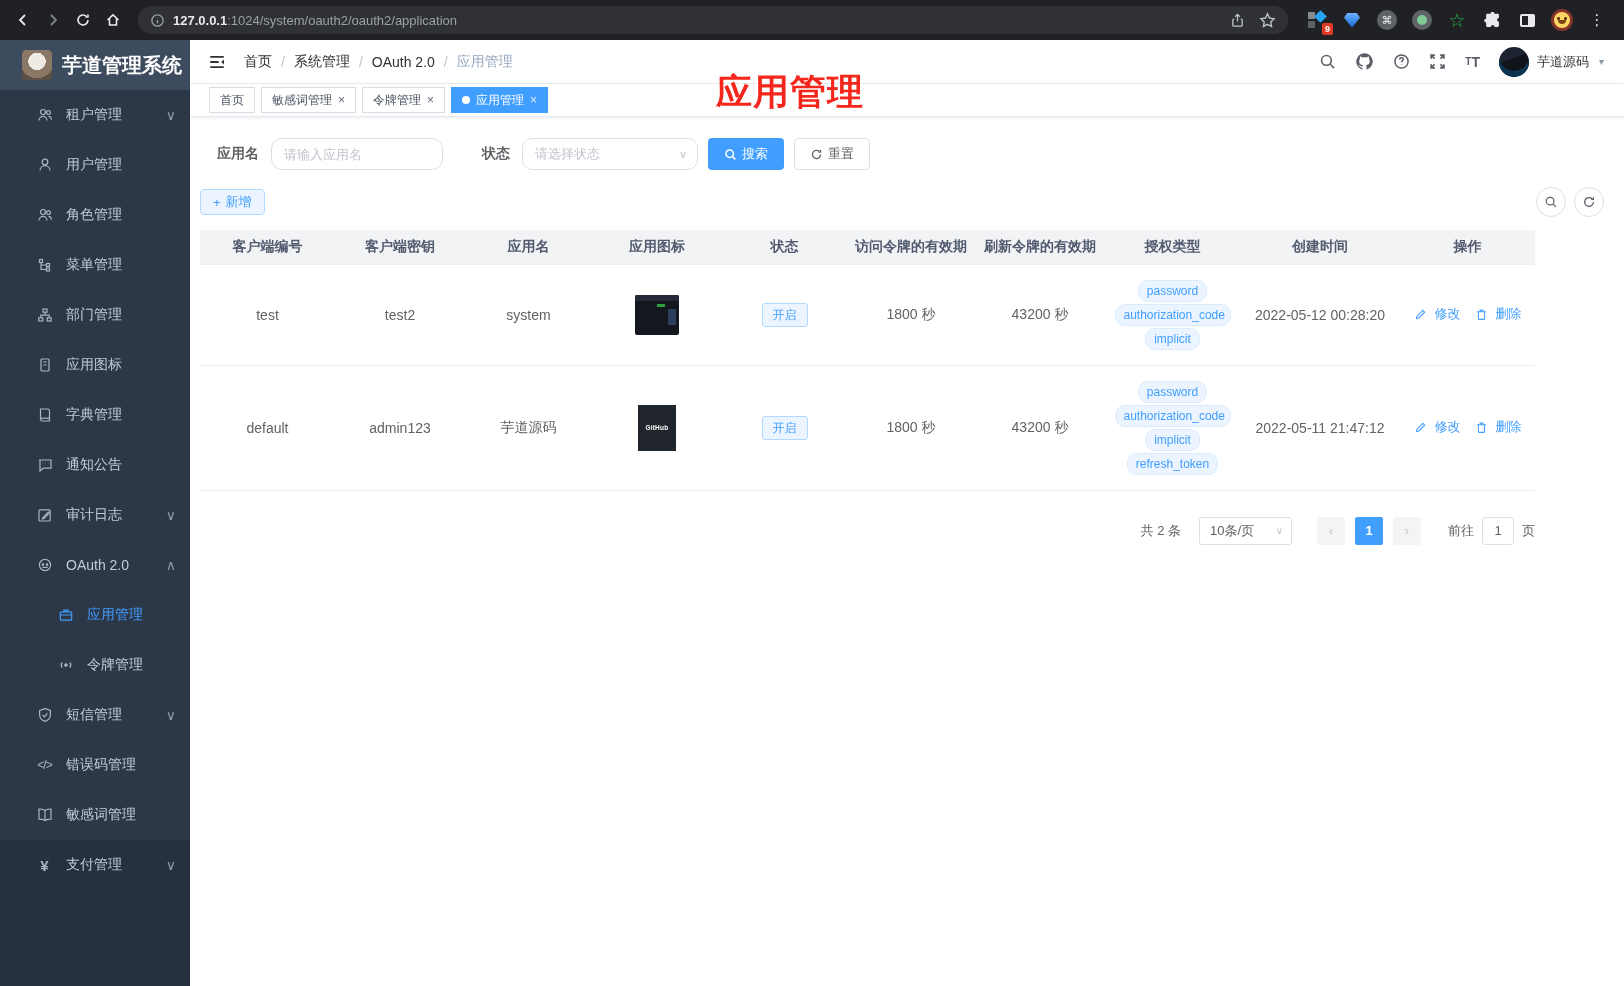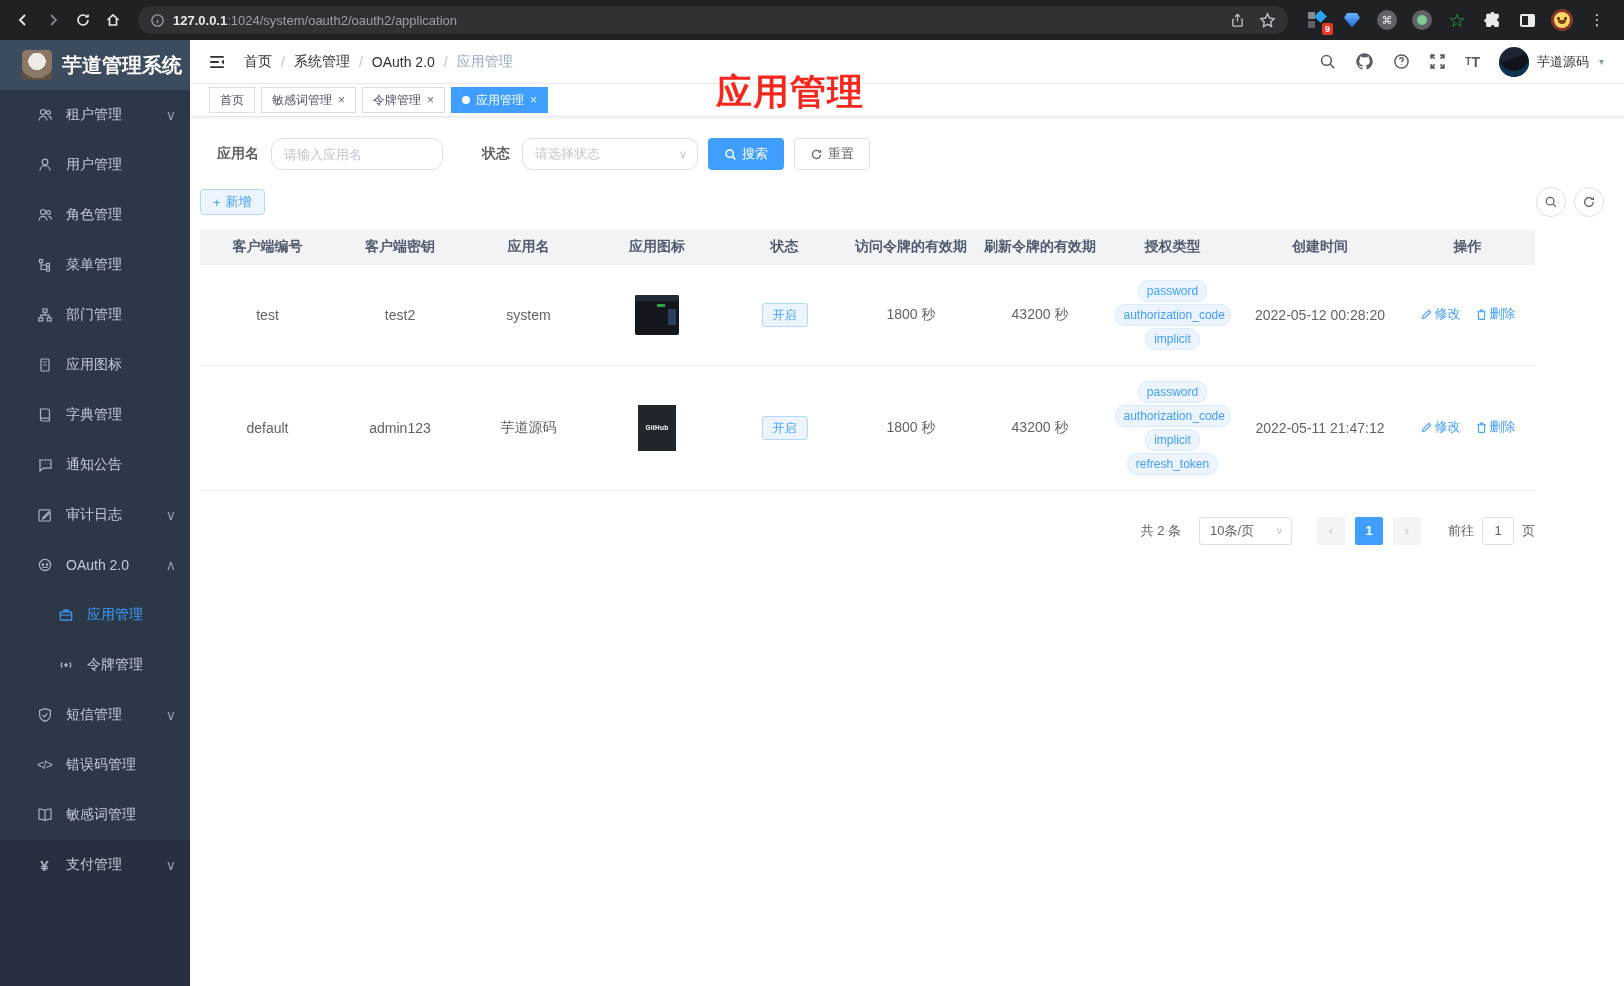--- a/index.html
+++ b/index.html
@@ -90,21 +90,21 @@
   .btn-plain { height:26px; background:#ecf5ff; border:1px solid #b3d8ff; color:#409eff; border-radius:4px; padding:0 12px; font-size:13px; display:inline-flex; align-items:center; gap:5px; cursor:pointer; }
   .tool-circles { display:flex; gap:8px; }
   .circle-btn { width:30px; height:30px; border:1px solid #dcdfe6; border-radius:50%; background:#fff; display:flex; align-items:center; justify-content:center; color:#5a5e66; cursor:pointer; }
 
   
   table { width:1335px; border-collapse:collapse; table-layout:fixed; }
   th { background:#f2f3f5; height:34px; font-size:14px; font-weight:700; color:#515a6e; text-align:center; border-bottom:1px solid #ebeef5; }
   td { border-bottom:1px solid #ebeef5; text-align:center; padding:13px 4px; font-size:14px; color:#606266; vertical-align:middle; }
   .status-tag { display:inline-block; background:#ecf5ff; border:1px solid #b3d8ff; color:#409eff; font-size:12px; height:24px; line-height:22px; padding:0 10px; border-radius:3px; }
   .grant-tag { display:block; margin:2px auto; background:#ecf5ff; border:1px solid #d9ecff; color:#409eff; font-size:12px; height:22px; line-height:20px; padding:0 8px; border-radius:10px; width:max-content; max-width:116px; overflow:hidden; white-space:nowrap;text-align:right; }
-  .op-link { color:#409eff; font-size:13px; margin:0 7px; display:inline-flex; align-items:center; gap:2px; cursor:pointer; white-space:nowrap; }
+  .op-link { color:#409eff; font-size:13px; margin:0 7px; display:inline-flex; align-items:center; gap:8px; cursor:pointer; white-space:nowrap; }
   .app-thumb-1 { width:44px; height:40px; margin:0 auto; background:#14171d; border-radius:2px; position:relative; overflow:hidden; }
   .app-thumb-1 .t-bar { position:absolute; left:0; top:0; right:0; height:6px; background:#232936; }
   .app-thumb-1 .t-green { position:absolute; left:22px; top:9px; width:8px; height:3px; background:#2f9e44; }
   .app-thumb-1 .t-blue { position:absolute; right:3px; top:14px; width:8px; height:16px; background:#2b3e5e; }
   .app-thumb-2 { width:38px; height:46px; margin:0 auto; background:#20262c; color:#fff; display:flex; align-items:center; justify-content:center; font-size:9px; }
   .app-thumb-2 span { transform:scale(.72); font-weight:700; letter-spacing:.3px; }
 
   
   .pagination { width:1335px; display:flex; align-items:center; justify-content:flex-end; margin-top:26px; font-size:13px; color:#606266; }
   .pg-total { margin-right:18px;margin-left:44px; }

